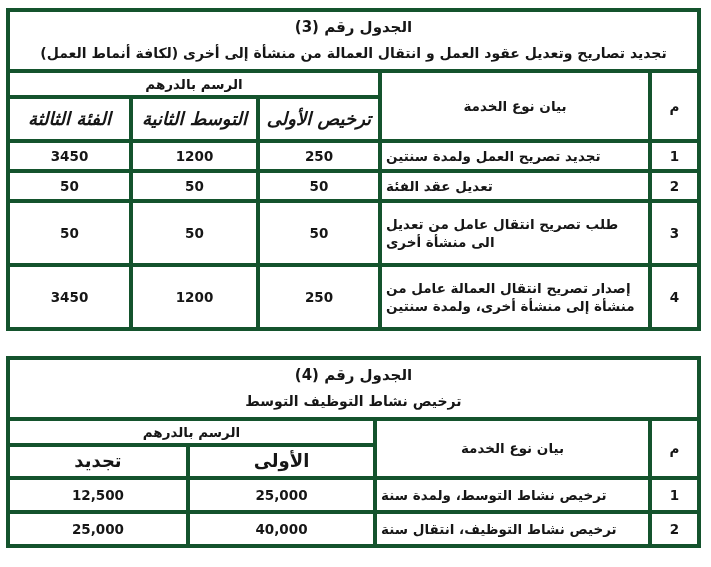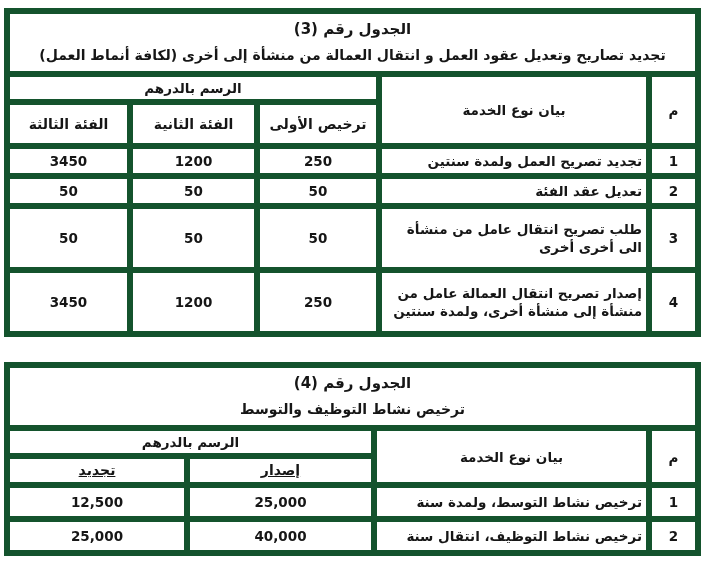--- a/index.html
+++ b/index.html
@@ -20,37 +20,37 @@
     table-layout: fixed;
     width: 691px;
     margin-right: 10px;
     text-align: center;
     font-weight: 700;
     direction: rtl;
   }
   table.t3 { margin-top: 8px; }
   table.t4 { margin-top: 25px; }
   table.fee-table td {
-    border: 6px solid #14532d;
+    border: 4px solid #14532d;
     padding: 2px 4px;
     vertical-align: middle;
     font-size: 13.5px;
     line-height: 1.35;
   }
   td.title-cell {
     padding: 4px 6px;
   }
   .tbl-title   { font-size: 15px; line-height: 26px; }
   .tbl-subtitle{ font-size: 14px; line-height: 27px; }
   td.fee-group-h { height: 23px; font-size: 14.5px; }
   td.serial-h, td.service-h { font-size: 14.5px; }
-  tr.cat-row-3 td { height: 44px; font-size: 14px; }
-  tr.cat-row-4 td { height: 20px; font-size: 14px; text-decoration: underline; }
+  tr.cat-row-3 td { height: 44px; font-size: 18px; font-style: italic; }
+  tr.cat-row-4 td { height: 20px; font-size: 18px; }
   td.service-cell {
-    text-align: right;
+    text-align: left;
     padding-right: 9px;
     padding-left: 6px;
     font-size: 13.5px;
   }
   td.num-cell { font-size: 13.5px; }
   td.serial-cell { font-size: 13.5px; }
   tr.r-short td  { height: 30px; }
   tr.r-tall td   { height: 64px; }
   tr.r4-row td   { height: 34px; }
   .t3-title-h { height: 58px; }
@@ -76,40 +76,40 @@
           <div class="tbl-subtitle">تجديد تصاريح وتعديل عقود العمل و انتقال العمالة من منشأة إلى أخرى (لكافة أنماط العمل)</div>
         </td>
       </tr>
       <tr>
         <td rowspan="2" class="serial-h">م</td>
         <td rowspan="2" class="service-h">بيان نوع الخدمة</td>
         <td colspan="3" class="fee-group-h">الرسم بالدرهم</td>
       </tr>
       <tr class="cat-row-3">
         <td>ترخيص الأولى</td>
-        <td>الفئة الثانية</td>
+        <td>التوسط الثانية</td>
         <td>الفئة الثالثة</td>
       </tr>
       <tr class="r-short">
         <td class="serial-cell">1</td>
         <td class="service-cell">تجديد تصريح العمل ولمدة سنتين</td>
         <td class="num-cell">250</td>
         <td class="num-cell">1200</td>
         <td class="num-cell">3450</td>
       </tr>
       <tr class="r-short">
         <td class="serial-cell">2</td>
         <td class="service-cell">تعديل عقد الفئة</td>
         <td class="num-cell">50</td>
         <td class="num-cell">50</td>
         <td class="num-cell">50</td>
       </tr>
       <tr class="r-tall">
         <td class="serial-cell">3</td>
-        <td class="service-cell">طلب تصريح انتقال عامل من منشأة الى أخرى أخرى</td>
+        <td class="service-cell">طلب تصريح انتقال عامل من تعديل الى منشأة أخرى</td>
         <td class="num-cell">50</td>
         <td class="num-cell">50</td>
         <td class="num-cell">50</td>
       </tr>
       <tr class="r-tall">
         <td class="serial-cell">4</td>
         <td class="service-cell">إصدار تصريح انتقال العمالة عامل من منشأة إلى منشأة أخرى، ولمدة سنتين</td>
         <td class="num-cell">250</td>
         <td class="num-cell">1200</td>
         <td class="num-cell">3450</td>
@@ -121,30 +121,30 @@
     <colgroup>
       <col style="width:49px">
       <col style="width:275px">
       <col style="width:187px">
       <col style="width:180px">
     </colgroup>
     <tbody>
       <tr>
         <td colspan="4" class="title-cell t4-title-h">
           <div class="tbl-title">الجدول رقم (4)</div>
-          <div class="tbl-subtitle">ترخيص نشاط التوظيف والتوسط</div>
+          <div class="tbl-subtitle">ترخيص نشاط التوظيف التوسط</div>
         </td>
       </tr>
       <tr>
         <td rowspan="2" class="serial-h">م</td>
         <td rowspan="2" class="service-h">بيان نوع الخدمة</td>
         <td colspan="2" class="fee-group-h">الرسم بالدرهم</td>
       </tr>
       <tr class="cat-row-4">
-        <td>إصدار</td>
+        <td>الأولى</td>
         <td>تجديد</td>
       </tr>
       <tr class="r4-row">
         <td class="serial-cell">1</td>
         <td class="service-cell">ترخيص نشاط التوسط، ولمدة سنة</td>
         <td class="num-cell">25,000</td>
         <td class="num-cell">12,500</td>
       </tr>
       <tr class="r4-row">
         <td class="serial-cell">2</td>

